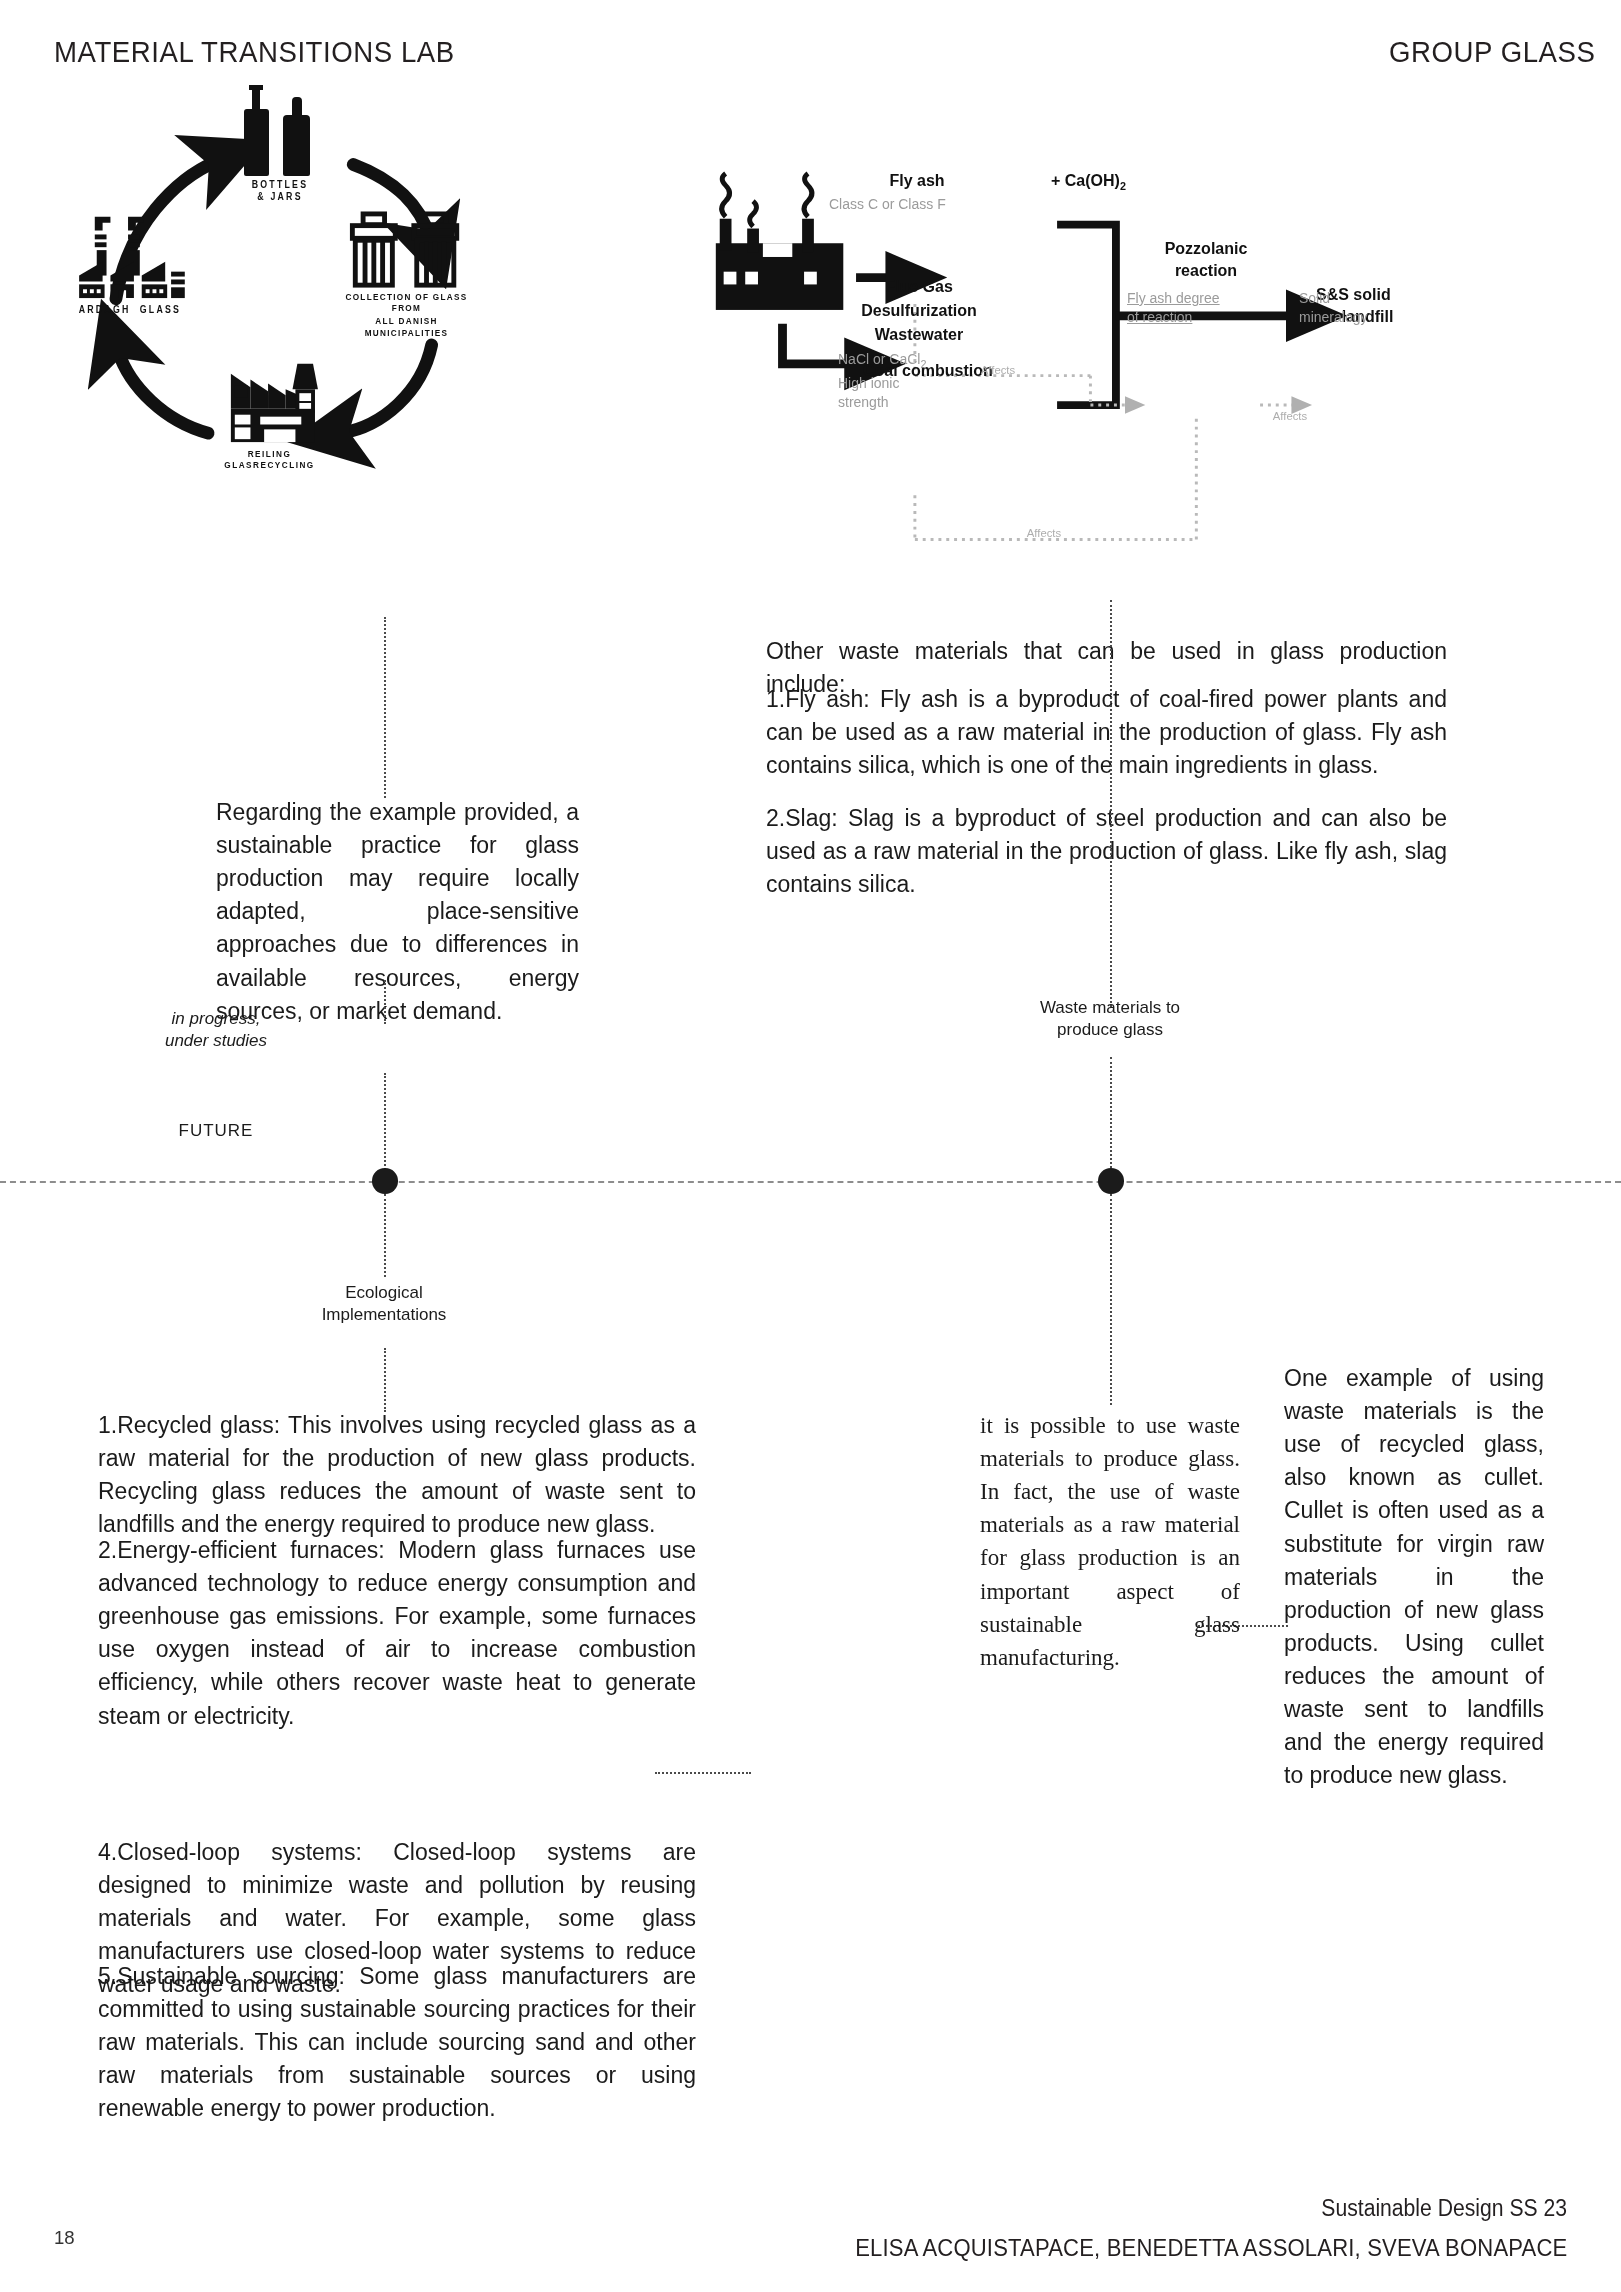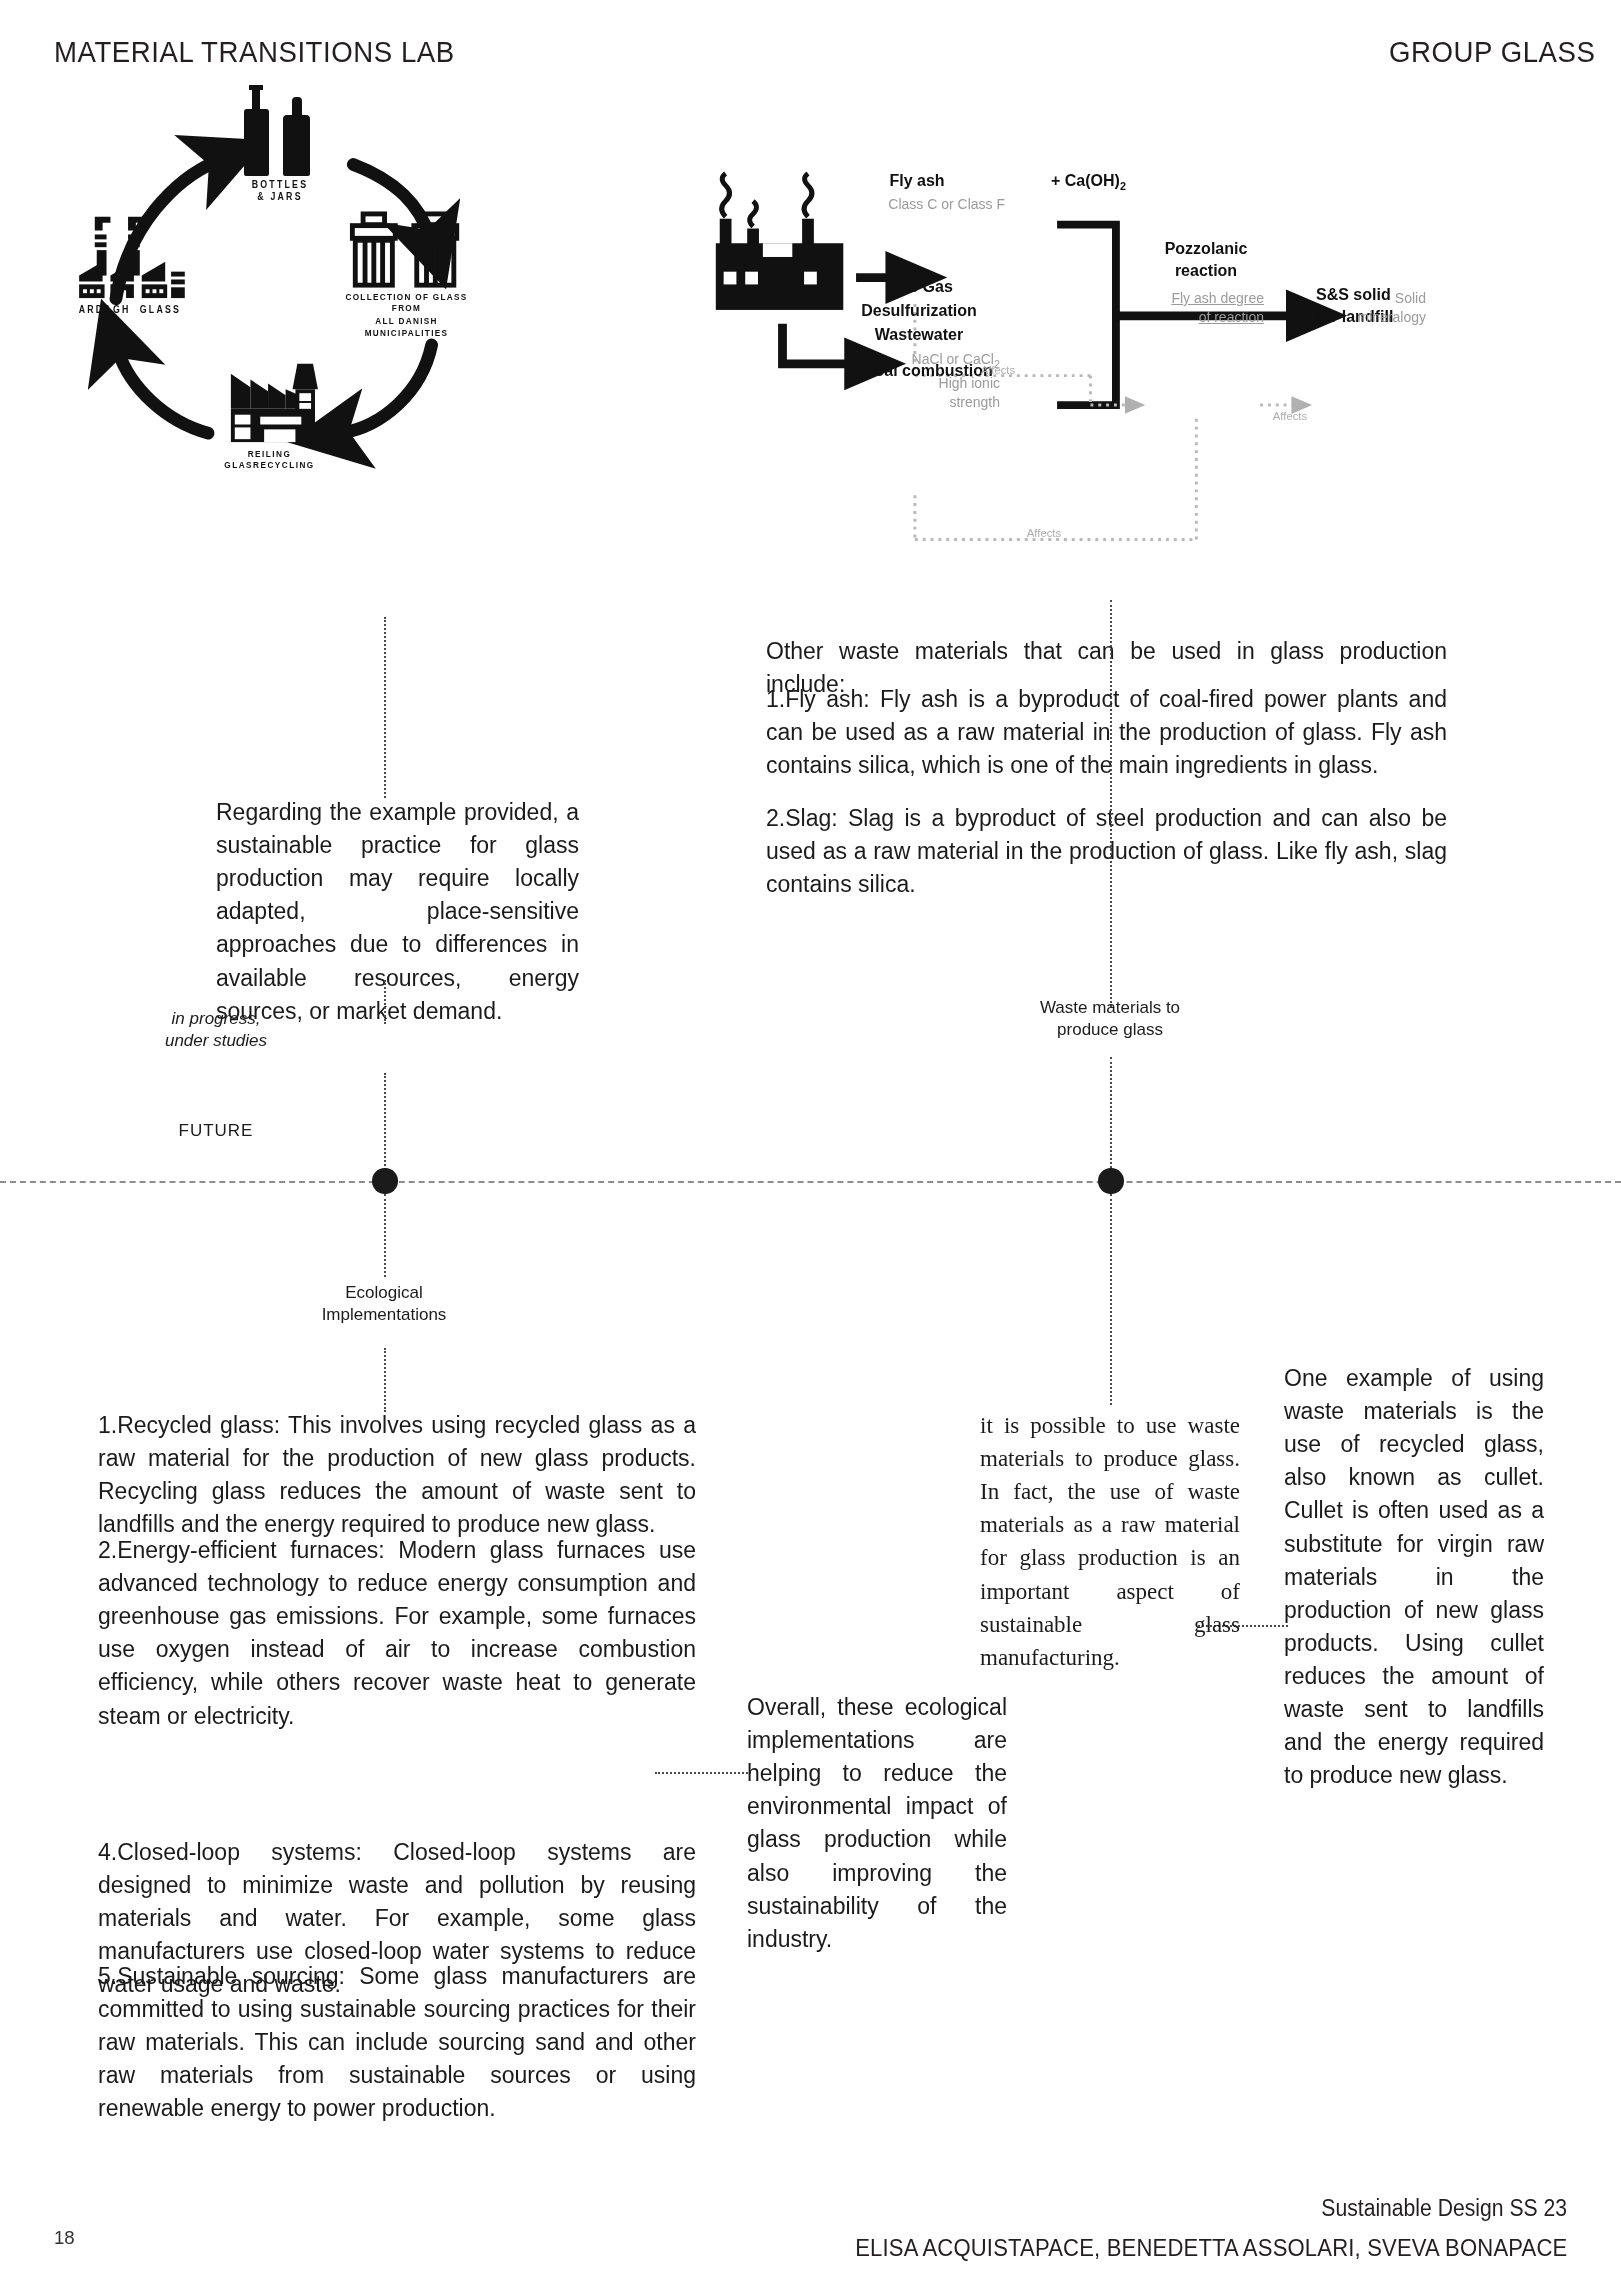--- a/index.html
+++ b/index.html
@@ -40,21 +40,21 @@
 
   svg.pic{display:block;margin:0 auto;}
 
   
   .arrowsvg{position:absolute;left:0;top:0;width:461px;height:402px;overflow:visible;}
 
   
   .flow{position:absolute;left:706px;top:152px;width:863px;height:461px;}
   .flow svg{position:absolute;left:0;top:0;overflow:visible;}
   .fl-bold{position:absolute;font-weight:bold;font-size:16px;color:#111;line-height:1.35;text-align:center;}
-  .fl-grey{position:absolute;font-size:14px;color:#9b9b9b;line-height:1.35;text-align:right;}
+  .fl-grey{position:absolute;font-size:14px;color:#9b9b9b;line-height:1.35;text-align:left;}
   .fl-grey-s{position:absolute;font-size:11.3px;color:#adadad;line-height:1.3;text-align:center;}
   .sub{font-size:10.8px;vertical-align:sub;}
 
   
   .para{position:absolute;font-size:23px;line-height:1.44;color:#1b1b1b;
         text-align:justify;}
   .ital{font-style:italic;}
 
   
   .vdot{position:absolute;border-left:2.5px dotted #4a4a4a;}
@@ -279,21 +279,20 @@
 
   <div class="lbl" style="left:286px;top:1282px;width:196px;">Ecological<br>Implementations</div>
   <div class="lbl" style="left:1012px;top:997px;width:196px;">Waste materials to<br>produce glass</div>
 
   <div class="para" style="left:98px;top:1409px;width:598px;">1.Recycled glass: This involves using recycled glass as a raw material for the production of new glass products. Recycling glass reduces the amount of waste sent to landfills and the energy required to produce new glass.</div>
   <div class="para" style="left:98px;top:1534px;width:598px;">2.Energy-efficient furnaces: Modern glass furnaces use advanced technology to reduce energy consumption and greenhouse gas emissions. For example, some furnaces use oxygen instead of air to increase combustion efficiency, while others recover waste heat to generate steam or electricity.</div>
   <div class="para" style="left:98px;top:1836px;width:598px;">4.Closed-loop systems: Closed-loop systems are designed to minimize waste and pollution by reusing materials and water. For example, some glass manufacturers use closed-loop water systems to reduce water usage and waste.</div>
   <div class="para" style="left:98px;top:1960px;width:598px;">5.Sustainable sourcing: Some glass manufacturers are committed to using sustainable sourcing practices for their raw materials. This can include sourcing sand and other raw materials from sustainable sources or using renewable energy to power production.</div>
 
   <div class="para" style="left:980px;top:1409px;width:260px;font-family:Liberation Serif, serif;">it is possible to use waste materials to produce glass. In fact, the use of waste materials as a raw material for glass production is an important aspect of sustainable glass manufacturing.</div>
-  <div class="para" style="left:747px;top:1691px;width:260px;">Overall, these ecological implementations are helping to reduce the environmental impact of glass production while also improving the sustainability of the industry.</div>
 
   <div class="para" style="left:1284px;top:1362px;width:260px;">One example of using waste materials is the use of recycled glass, also known as cullet. Cullet is often used as a substitute for virgin raw materials in the production of new glass products. Using cullet reduces the amount of waste sent to landfills and the energy required to produce new glass.</div>
 
   <div class="ftr">
     <div class="pg">18</div>
     <div class="f1">Sustainable Design SS 23</div>
     <div class="f2">ELISA ACQUISTAPACE, BENEDETTA ASSOLARI, SVEVA BONAPACE</div>
   </div>
 
 </div>

